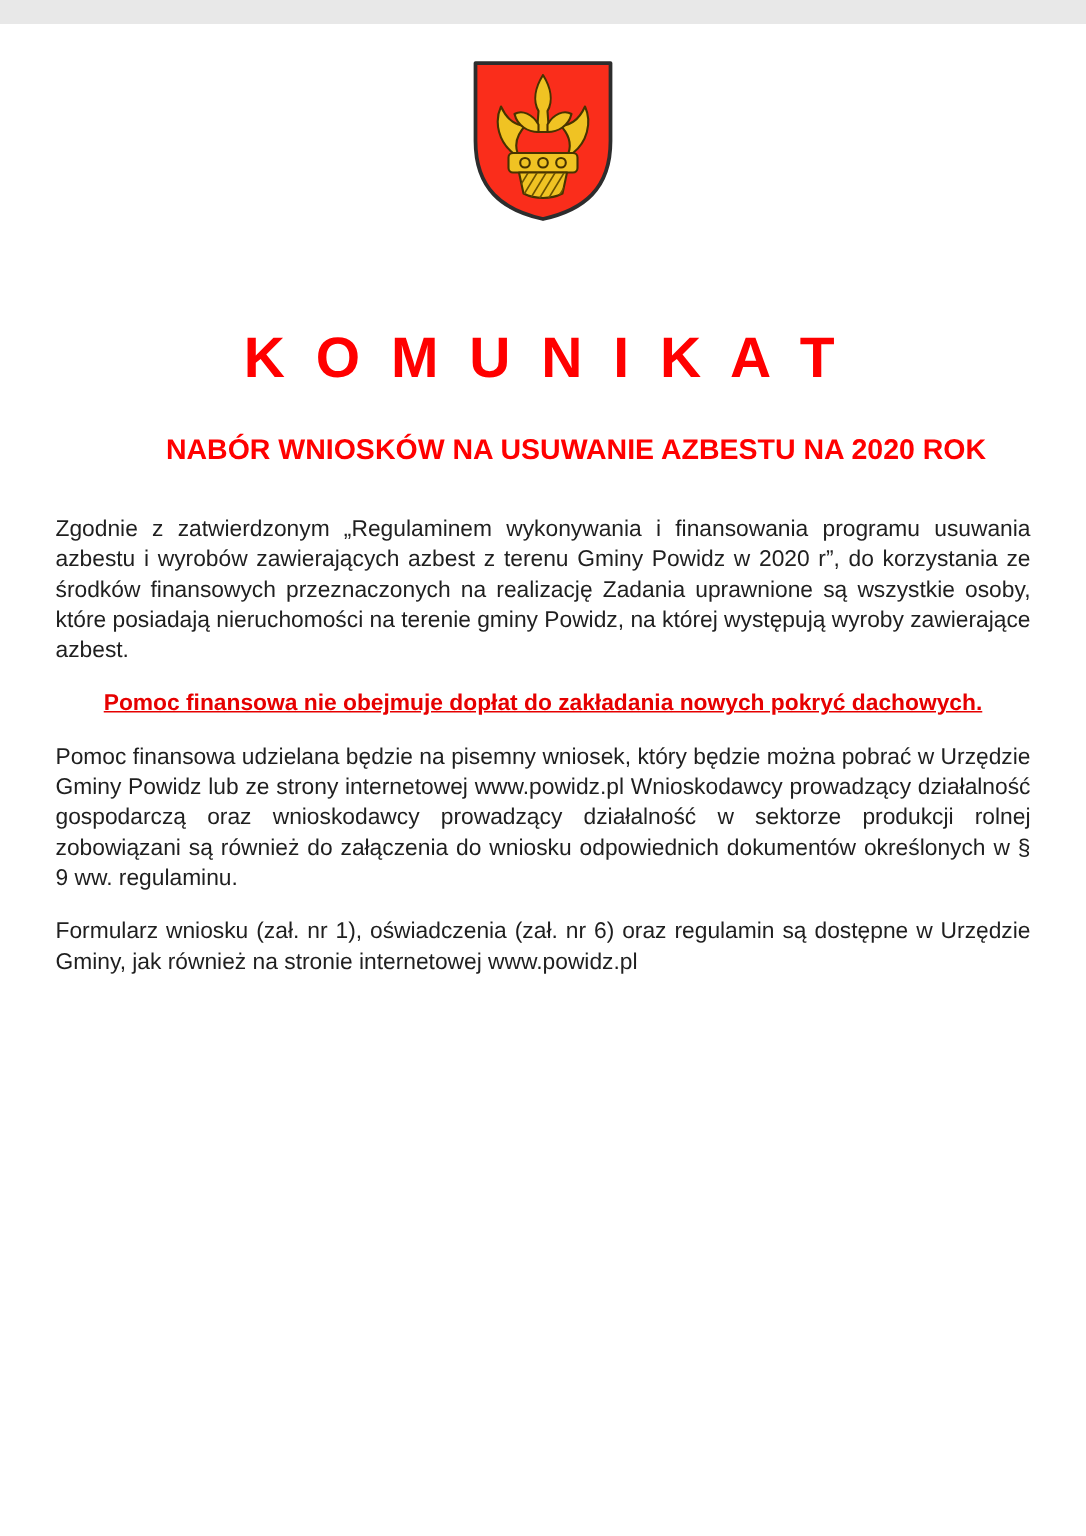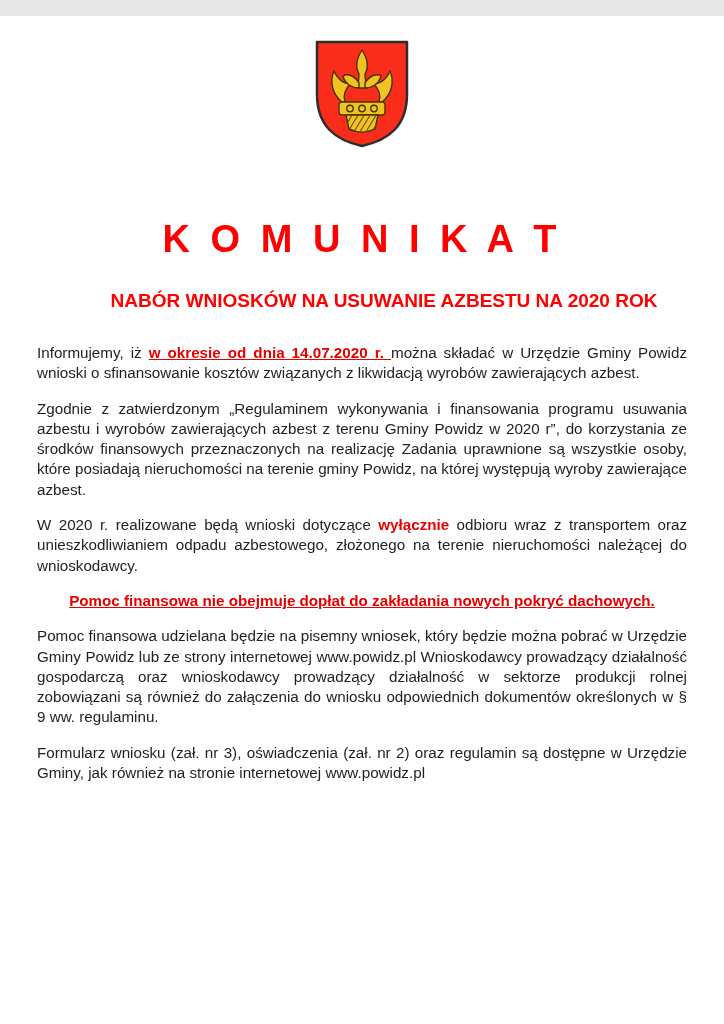--- a/index.html
+++ b/index.html
@@ -89,29 +89,27 @@
       <line x1="58" y1="97" x2="72" y2="74"></line>
       <line x1="64" y1="97" x2="78" y2="74"></line>
     </g>
   </svg>
 
   <h1 class="title">K O M U N I K A T</h1>
   <h2 class="subtitle">NABÓR WNIOSKÓW NA USUWANIE AZBESTU NA 2020 ROK</h2>
 
   <div class="content">
 
-    <div class="para"><span>Informujemy, iż </span><span class="red b u">w okresie od dnia 14.07.2020 r. </span><span>można składać w Urzędzie Gminy Powidz wnioski o sfinansowanie kosztów związanych z likwidacją wyrobów zawierających azbest.</span></div>
 
     <div class="para"><span>Zgodnie z zatwierdzonym „Regulaminem wykonywania i finansowania programu usuwania azbestu i wyrobów zawierających azbest z terenu Gminy Powidz w 2020 r”, do korzystania ze środków finansowych przeznaczonych na realizację Zadania uprawnione są wszystkie osoby, które posiadają nieruchomości na terenie gminy Powidz, na której występują wyroby zawierające azbest.</span></div>
 
     <div class="para">
-      <div><span>W 2020 r. realizowane będą wnioski dotyczące </span><span class="red b">wyłącznie</span><span> odbioru wraz z transportem oraz unieszkodliwianiem odpadu azbestowego, złożonego na terenie nieruchomości należącej do wnioskodawcy.</span></div>
     </div>
 
     <div class="para center-line"><span class="red b u">Pomoc finansowa nie obejmuje dopłat do zakładania nowych pokryć dachowych.</span></div>
 
     <div class="para"><span>Pomoc finansowa udzielana będzie na pisemny wniosek, który będzie można pobrać w Urzędzie Gminy Powidz lub ze strony internetowej www.powidz.pl Wnioskodawcy prowadzący działalność gospodarczą oraz wnioskodawcy prowadzący działalność w sektorze produkcji rolnej zobowiązani są również do załączenia do wniosku odpowiednich dokumentów określonych w § 9 ww. regulaminu.</span></div>
 
-    <div class="para gap-before"><span>Formularz wniosku (zał. nr 3), oświadczenia (zał. nr 2) oraz regulamin są dostępne w Urzędzie Gminy, jak również na stronie internetowej www.powidz.pl</span></div>
+    <div class="para gap-before"><span>Formularz wniosku (zał. nr 1), oświadczenia (zał. nr 6) oraz regulamin są dostępne w Urzędzie Gminy, jak również na stronie internetowej www.powidz.pl</span></div>
 
 
   </div>
 </div>
 
 </body></html>

